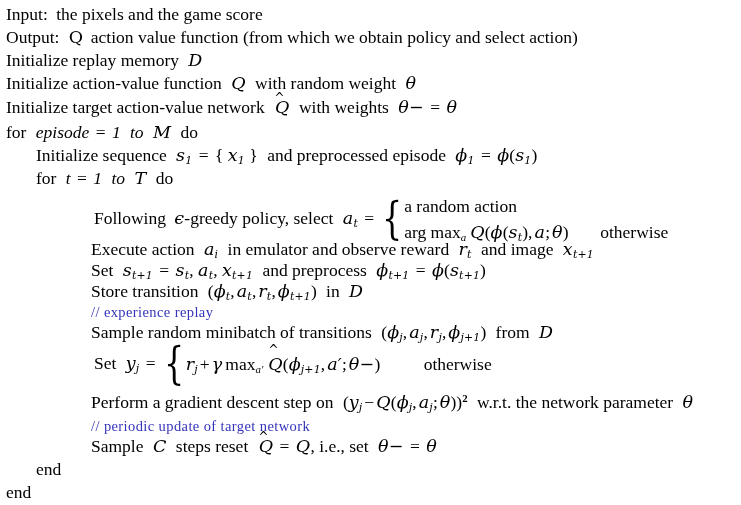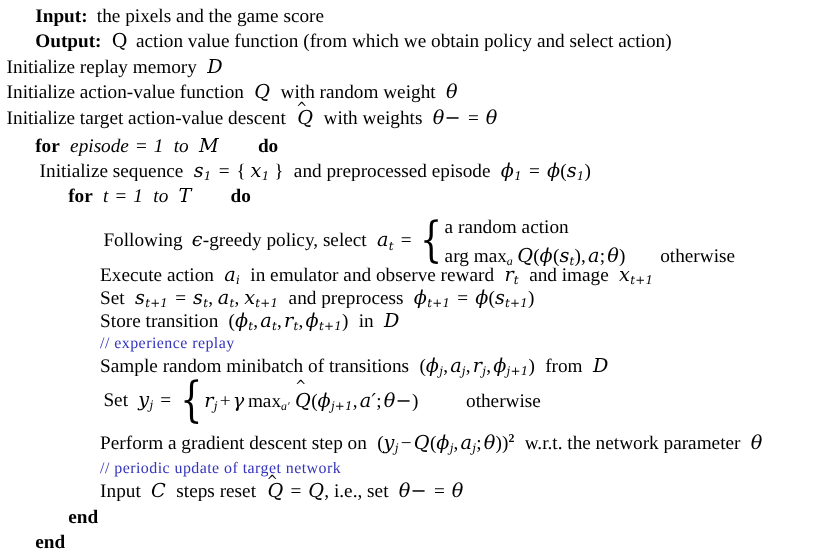--- a/index.html
+++ b/index.html
@@ -30,21 +30,21 @@
     font-size: 17.5px;
     line-height: 1.0;
   }
 
   
   .ind0 { padding-left: 6px; }
   .ind1 { padding-left: 36px; }
   .ind2 { padding-left: 62px; margin-left: 29px; }
   .ind3 { padding-left: 94px; }
 
-  .kw { font-weight: bold; margin-left: 26px; }
+  .kw { font-weight: normal; }
   .it { font-style: italic; }
 
   
   .m {
     font-family: "DejaVu Serif", "Liberation Serif", serif;
     font-style: italic;
     letter-spacing: 0.2px;
   }
   .mr { font-style: normal; }
   .op { font-style: normal; padding: 0 2px; }
@@ -144,21 +144,21 @@
     </div>
 
     <div class="row line ind0" style="top:75px">
       <span>Initialize action-value function</span>
       <span class="m" style="padding-left:5px">Q</span>
       <span style="padding-left:5px">with random weight</span>
       <span class="m" style="padding-left:5px">θ</span>
     </div>
 
     <div class="row line ind0" style="top:99px">
-      <span>Initialize target action-value descent</span>
+      <span>Initialize target action-value network</span>
       <span class="m hat" style="padding-left:6px">Q</span>
       <span style="padding-left:5px">with weights</span>
       <span class="m" style="padding-left:5px">θ−</span>
       <span class="op">=</span>
       <span class="m">θ</span>
     </div>
 
     <div class="row line ind0" style="top:124px">
       <span class="kw">for</span>
       <span class="it" style="padding-left:5px">episode</span>
@@ -275,21 +275,21 @@
     <div class="row line ind2" style="top:394px">
       <span>Perform a gradient descent step on</span>
       <span class="mr" style="padding-left:5px">(</span><span class="m"><span>y</span><sub>j</sub></span><span class="op">−</span><span class="m">Q</span><span class="mr">(</span><span class="m"><span>ϕ</span><sub>j</sub></span><span class="mr">,</span><span class="m" style="padding-left:2px"><span>a</span><sub>j</sub></span><span class="mr">;</span><span class="m" style="padding-left:2px">θ</span><span class="mr">)</span><span class="mr">)</span><sup style="font-weight:bold">2</sup>
       <span style="padding-left:5px">w.r.t. the network parameter</span>
       <span class="m" style="padding-left:5px">θ</span>
     </div>
 
     <div class="row line ind2 comment" style="top:419px">// periodic update of target network</div>
 
     <div class="row line ind2" style="top:438px">
-      <span>Input</span>
+      <span>Sample</span>
       <span class="m" style="padding-left:5px">C</span>
       <span style="padding-left:5px">steps reset</span>
       <span class="m hat" style="padding-left:6px">Q</span>
       <span class="op">=</span>
       <span class="m">Q</span><span>, i.e., set</span>
       <span class="m" style="padding-left:5px">θ−</span>
       <span class="op">=</span>
       <span class="m">θ</span>
     </div>
 

